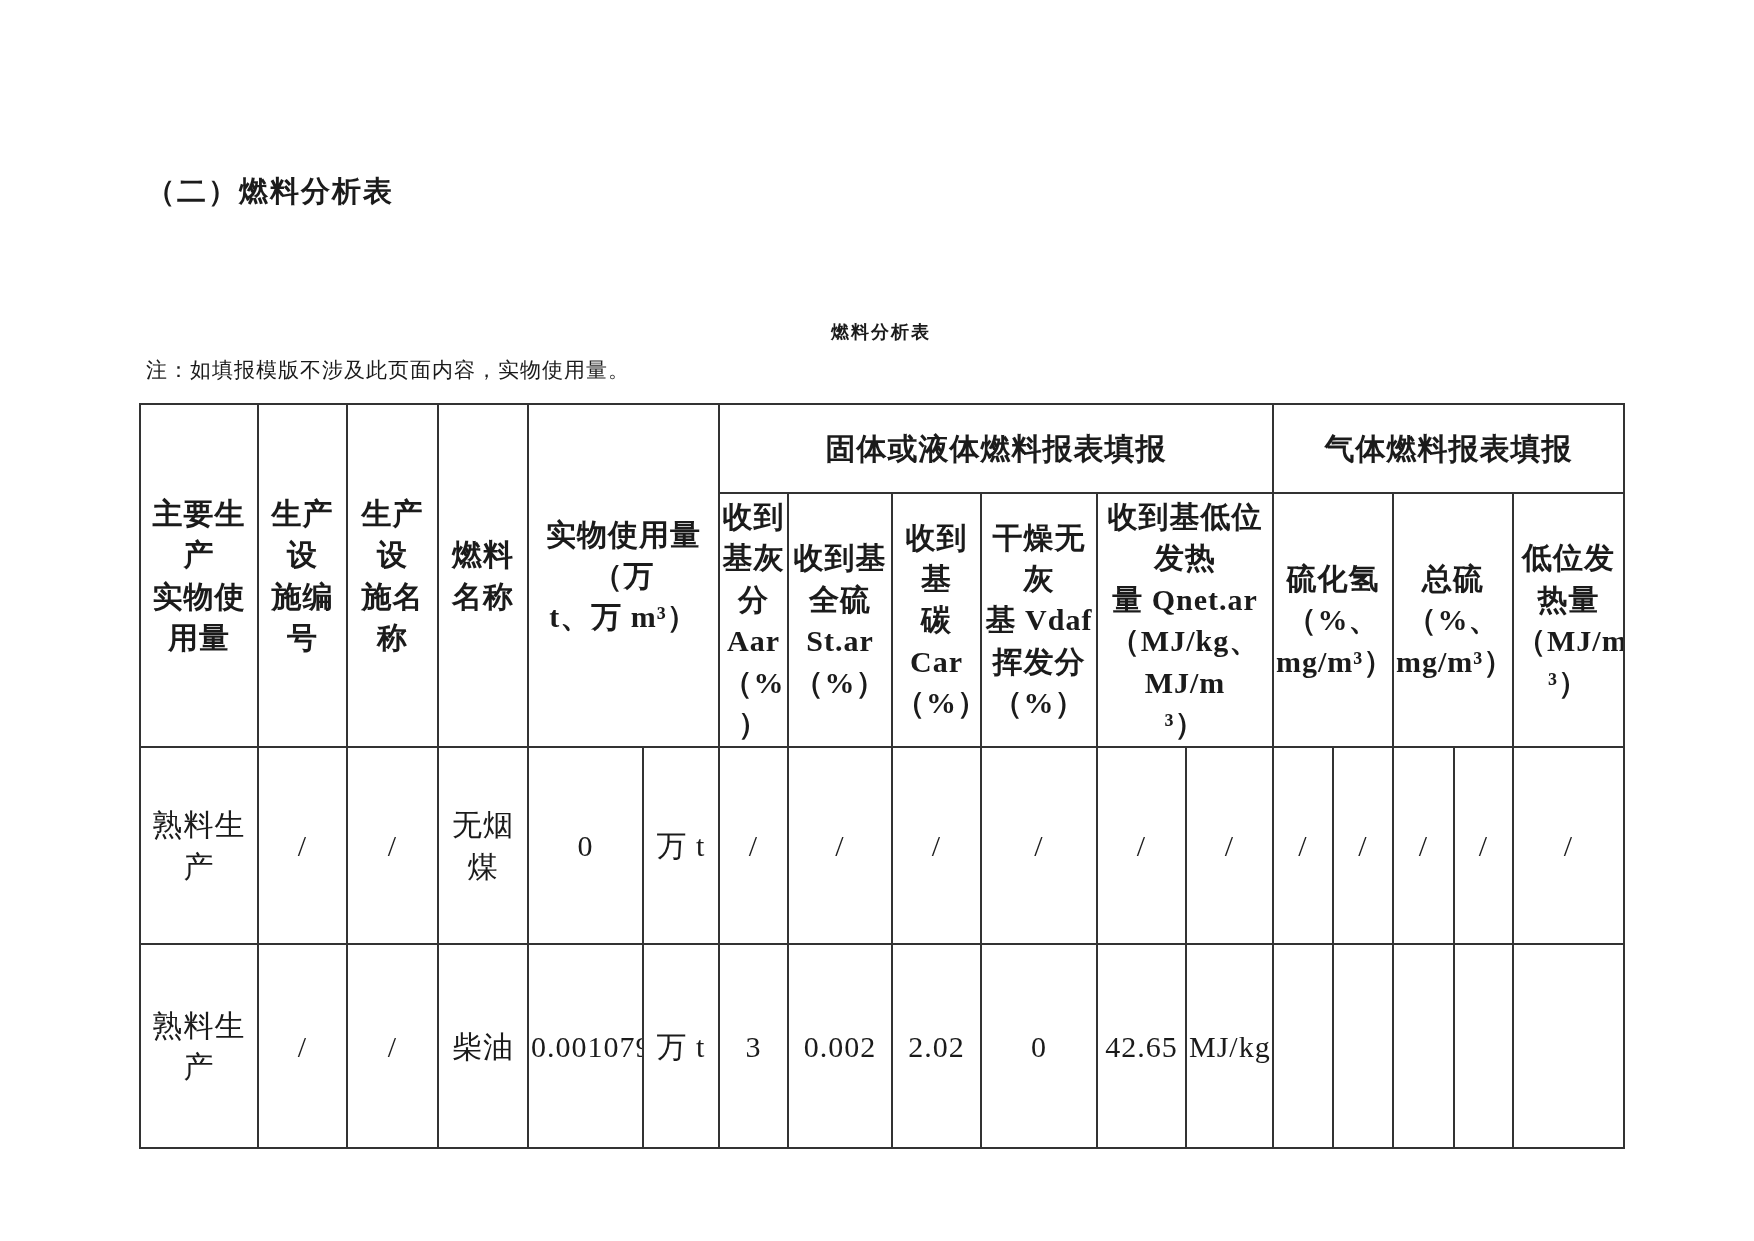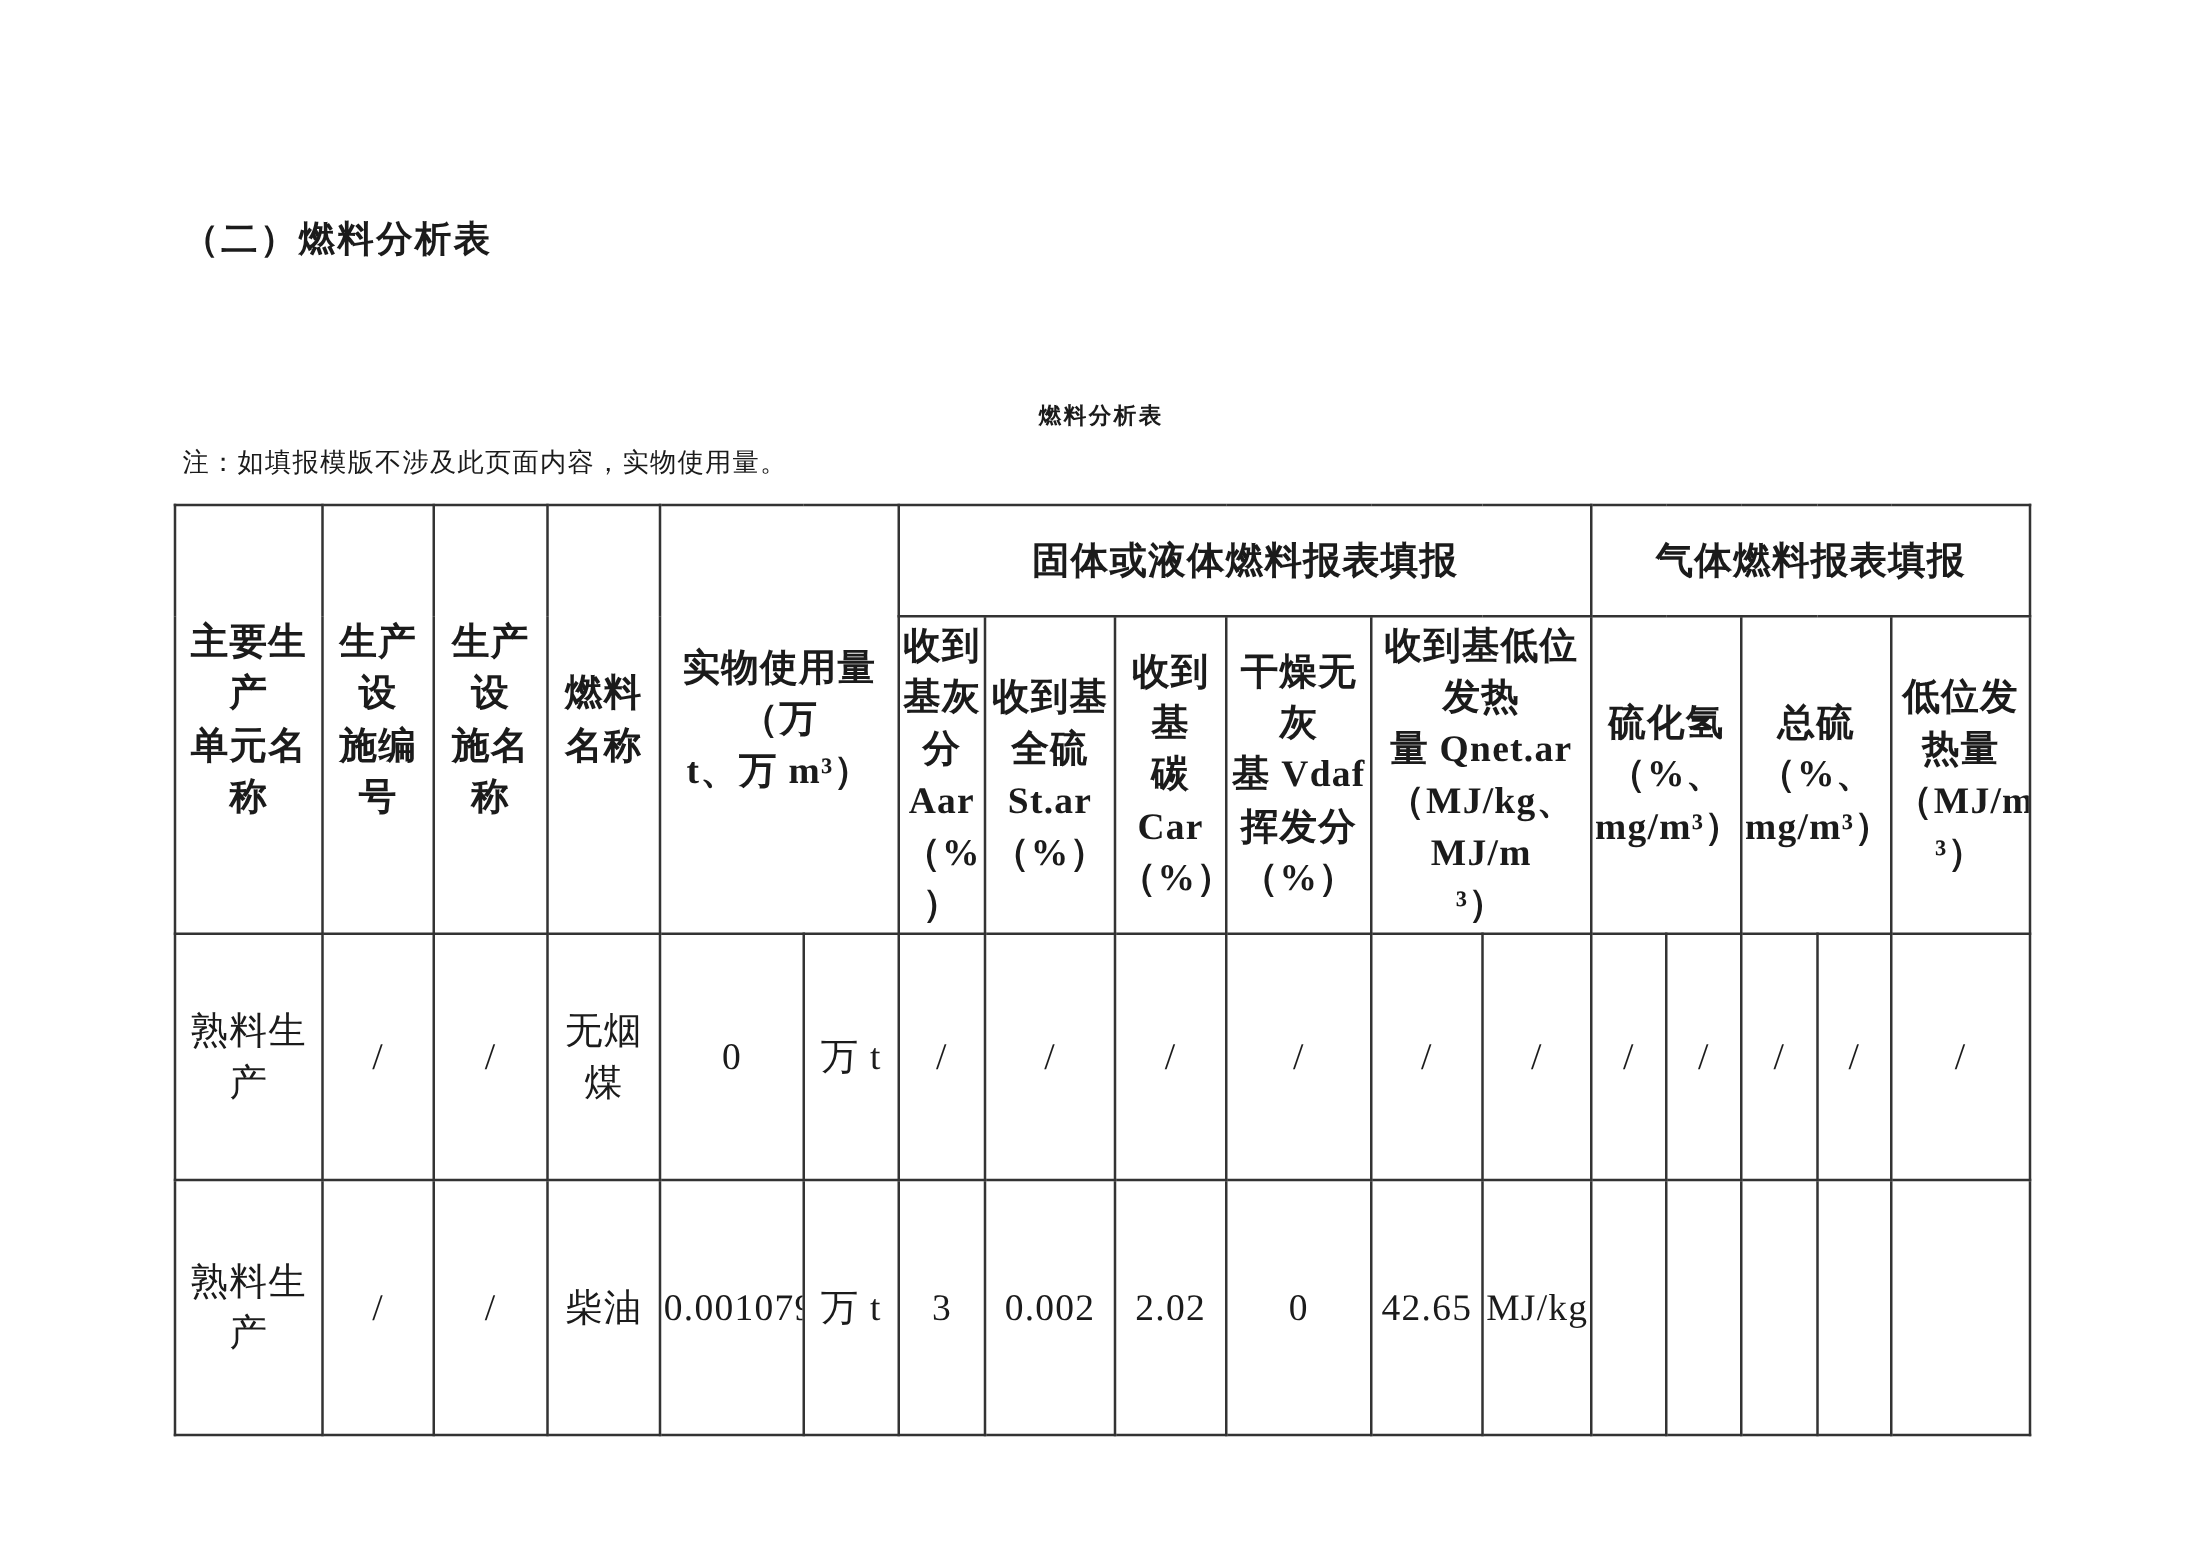--- a/index.html
+++ b/index.html
@@ -101,21 +101,21 @@
         <col style="width:87px">
       <col style="width:60px">
         <col style="width:60px">
         <col style="width:61px">
         <col style="width:59px">
       <col style="width:111px">
     </colgroup>
     <tbody>
       <tr class="band-row">
         <th rowspan="2">主要生产
-单元名称</th>
+实物使用量</th>
         <th rowspan="2">生产设
 施编号</th>
         <th rowspan="2">生产设
 施名称</th>
         <th rowspan="2">燃料
 名称</th>
         <th rowspan="2" colspan="2">实物使用量（万
 t、万 m³）</th>
         <th colspan="6">固体或液体燃料报表填报</th>
         <th colspan="5">气体燃料报表填报</th>

